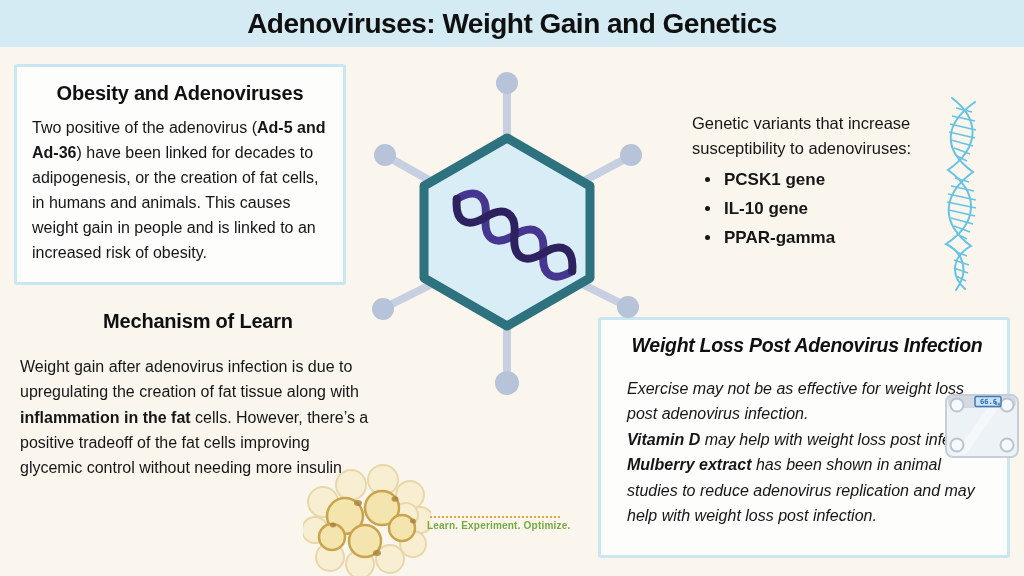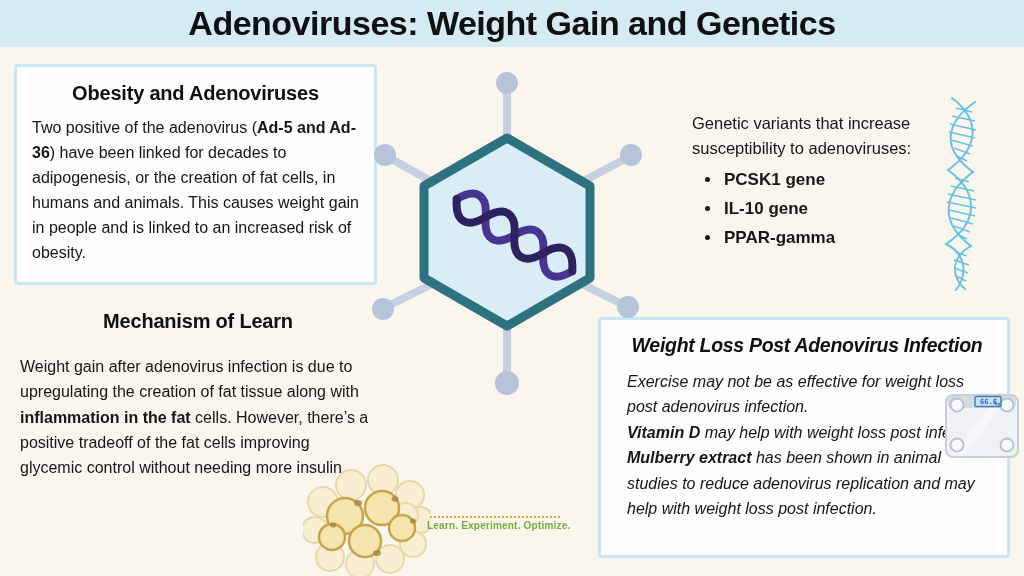--- a/index.html
+++ b/index.html
@@ -9,47 +9,47 @@
     font-family:"Liberation Sans",sans-serif;
     color:var(--text,#161616);
   }
   
   .topbar{
     position:absolute;left:0;top:0;width:1024px;height:47px;
     background:var(--header_bg,#d4ebf4);
     display:flex;align-items:center;justify-content:center;
   }
   .topbar h1{
-    margin:0;font-size:34px;font-weight:bold;letter-spacing:-0.5px;color:#101010;
+    margin:0;font-size:28px;font-weight:bold;letter-spacing:-0.5px;color:#101010;
   }
   
   .panel{
     position:absolute;box-sizing:border-box;
     background:var(--panel_bg,#fdfdfb);
     border:3px solid var(--panel_border,#c9e7f2);
     border-radius:3px;
   }
   h2{margin:0;font-size:20px;line-height:26px;font-weight:bold;text-align:center;letter-spacing:-0.2px;color:#101010;}
   p{margin:0;font-size:16px;line-height:25px;}
   b{font-weight:bold;}
 
-  .obesity{left:14px;top:64px;width:363px;height:221px;padding:13px 15px 0 15px;}
+  .obesity{left:14px;top:64px;width:332px;height:221px;padding:13px 15px 0 15px;}
   .obesity p{margin-top:9px;}
 
   .gensus{position:absolute;left:660px;top:106px;width:292px;}
   .gensus .intro{margin:5px 0 0 32px;width:262px;font-size:16.5px;line-height:25px;}
   .gensus ul{margin:4px 0 0 62px;padding:0;list-style:disc;}
   .gensus li{font-size:17px;line-height:29px;font-weight:bold;padding-left:2px;}
 
   .mechanism{position:absolute;left:20px;top:308px;width:356px;}
   .mechanism p{margin-top:20px;line-height:25.3px;}
 
   .weightloss{left:598px;top:317px;width:412px;height:241px;padding:12px 6px 0 12px;font-style:italic;}
   .weightloss h2{font-size:19.5px;letter-spacing:-0.3px;}
-  .weightloss .items{margin-top:11px;padding-left:14px;padding-right:8px;}
+  .weightloss .items{margin-top:18px;padding-left:14px;padding-right:8px;}
   .weightloss p.item{line-height:25.4px;}
 
   
   .virus{position:absolute;left:370px;top:70px;width:275px;height:325px;z-index:5;}
   .spike-shaft{stroke:var(--spike_shaft,#c6d0e0);stroke-width:8;stroke-linecap:round;}
   .spike-knob{fill:var(--spike_knob,#b6c3d8);}
   .capsid{fill:var(--capsid_fill,#d8edf5);stroke:var(--capsid_border,#2e717f);stroke-width:9;stroke-linejoin:round;}
   .dna-a{fill:none;stroke:var(--dna_light,#47368f);stroke-width:8;stroke-linecap:round;}
   .dna-b{fill:none;stroke:var(--dna_dark,#2e2160);stroke-width:8;stroke-linecap:round;}
 

